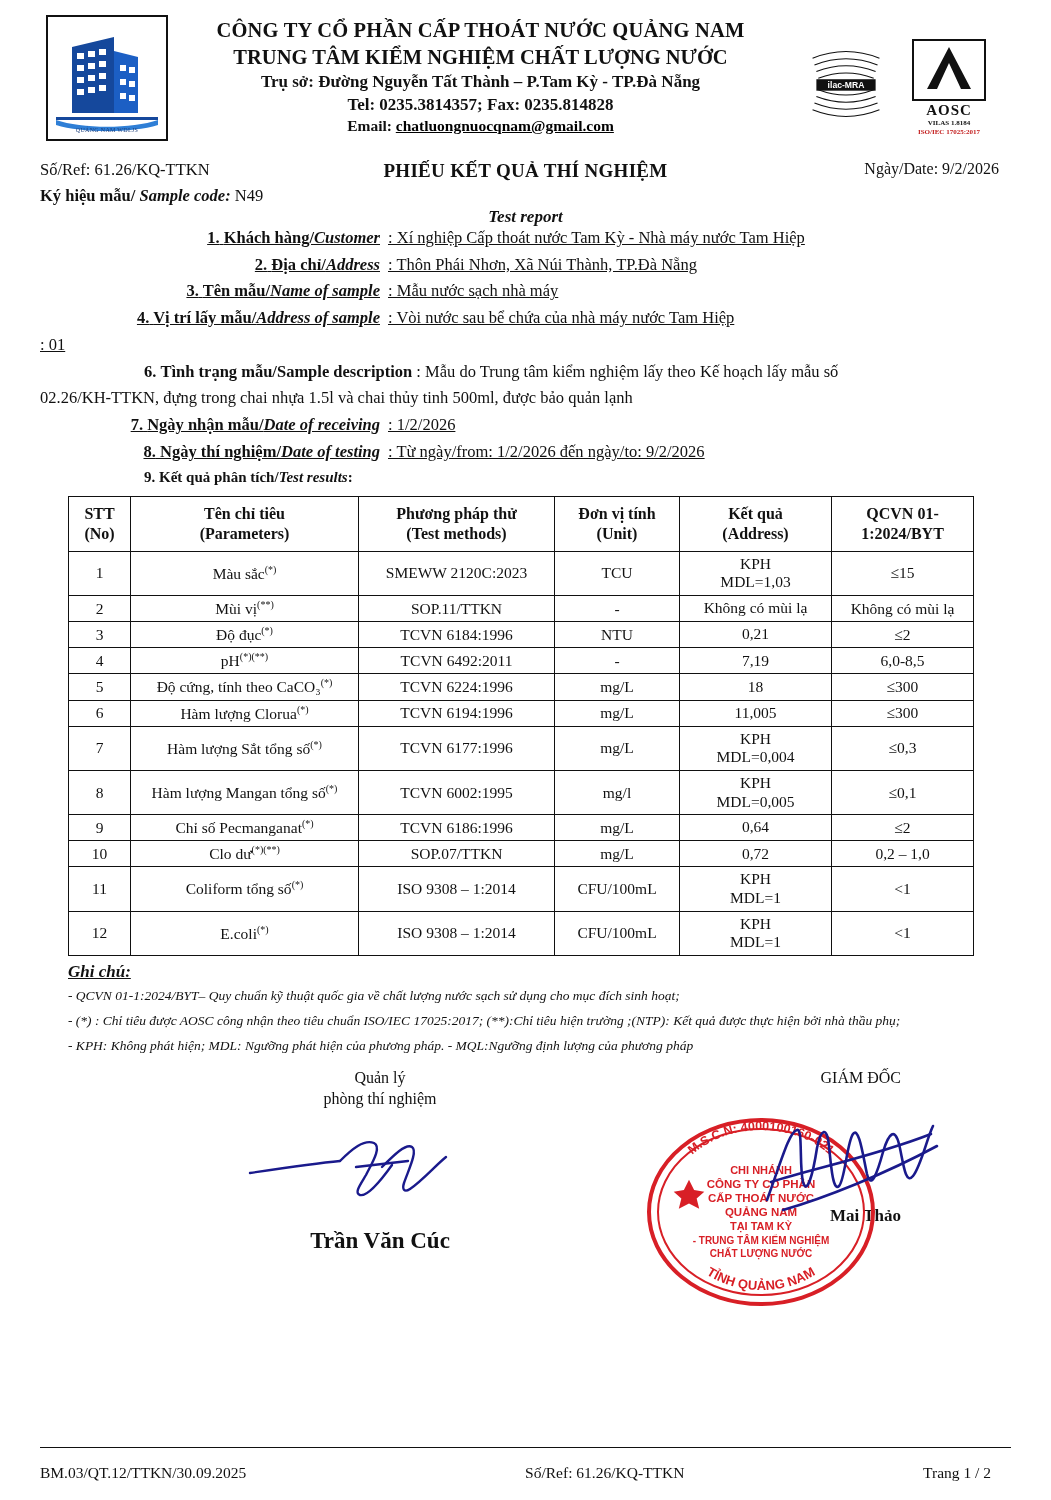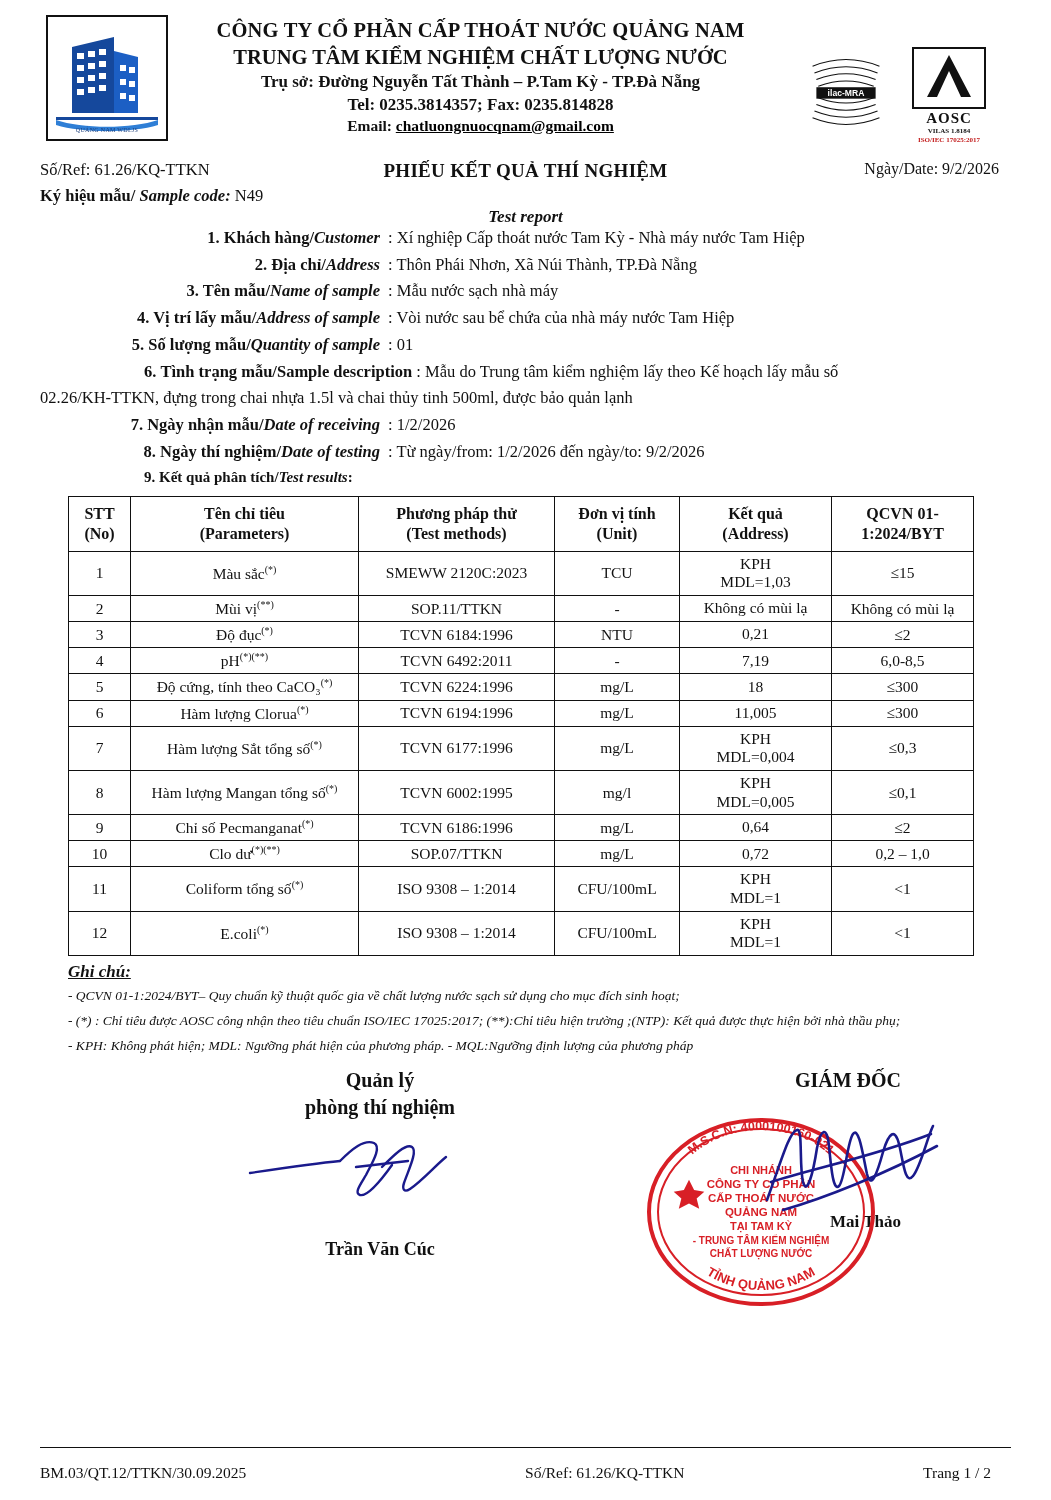--- a/index.html
+++ b/index.html
@@ -87,21 +87,21 @@
   .head-line5 .mail {
     color: #000000;
     text-decoration: underline;
     font-weight: bold;
   }
 
   
   .acc-wrap {
     position: absolute;
     right: 8px;
-    top: 36px;
+    top: 28px;
     width: 210px;
     height: 112px;
   }
   .ilac {
     position: absolute;
     left: 10px;
     top: 8px;
     width: 86px;
     height: 86px;
   }
@@ -176,20 +176,21 @@
 
   
   .fields {
     margin-top: 6px;
     font-size: 16.5px;
     line-height: 1.62;
   }
   .frow {
     display: flex;
     align-items: flex-start;
+    text-decoration: underline;
   }
   .flabel {
     width: 340px;
     text-align: right;
     padding-right: 8px;
     flex: 0 0 340px;
     font-weight: bold;
   }
   .flabel .it { font-style: italic; }
   .fval {
@@ -270,26 +271,26 @@
     text-align: center;
   }
   .sign-right {
     position: absolute;
     right: 110px;
     top: 0;
     width: 300px;
     text-align: right;
   }
   .sign-role {
-    font-size: 20px;
-    font-weight: bold;
+    font-size: 16px;
+    font-weight: normal;
     line-height: 1.35;
   }
   .sign-name {
-    font-size: 18px;
+    font-size: 23px;
     font-weight: bold;
     margin-top: 118px;
   }
   .sign-name-right {
     font-size: 17px;
     font-weight: bold;
     margin-top: 118px;
   }
   .scribble-left {
     position: absolute;
@@ -466,24 +467,20 @@
 
     <div class="frow">
       <div class="flabel">
         <span>4.</span>
         <span>Vị trí lấy mẫu/</span><span class="it">Address of sample</span>
       </div>
       <div class="fval">: Vòi nước sau bể chứa của nhà máy nước Tam Hiệp</div>
     </div>
 
     <div class="frow">
-      <div class="flabel">
-        <span>5.</span>
-        <span>Số lượng mẫu/</span><span class="it">Quantity of sample</span>
-      </div>
       <div class="fval">: 01</div>
     </div>
 
     <div class="fwide">
       <div>
         <span class="lead">6.</span>
         <span style="font-weight:bold">Tình trạng mẫu/</span><span class="it" style="font-weight:bold">Sample description</span>
         <span>: Mẫu do Trung tâm kiểm nghiệm lấy theo Kế hoạch lấy mẫu số</span>
       </div>
       <div>02.26/KH-TTKN, đựng trong chai nhựa 1.5l và chai thủy tinh 500ml, được bảo quản lạnh</div>

